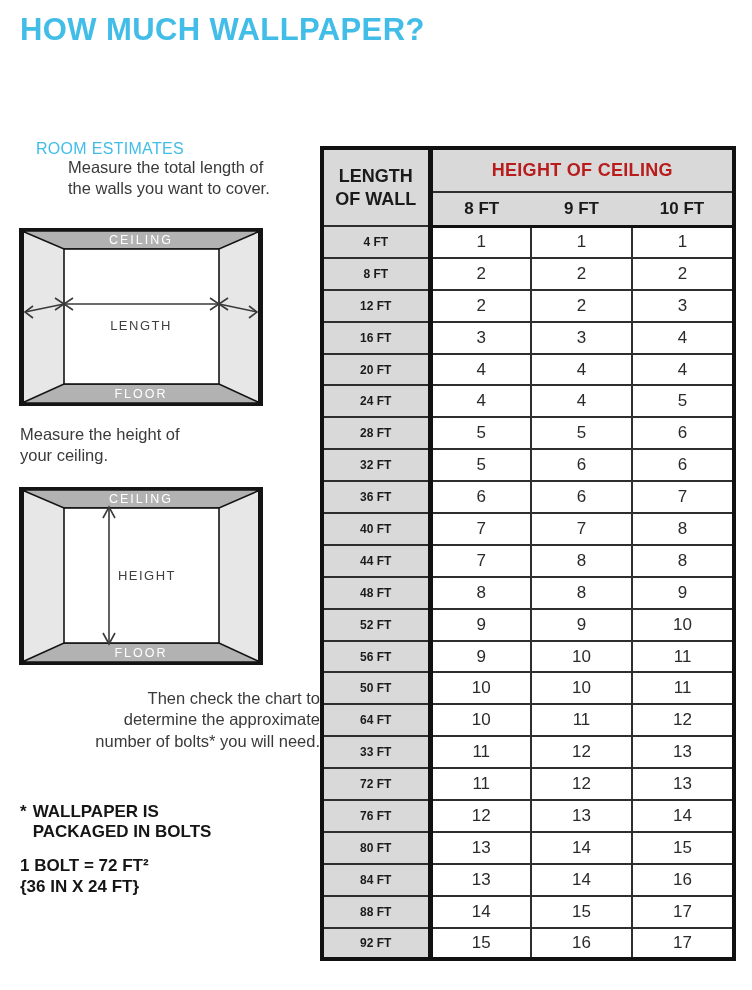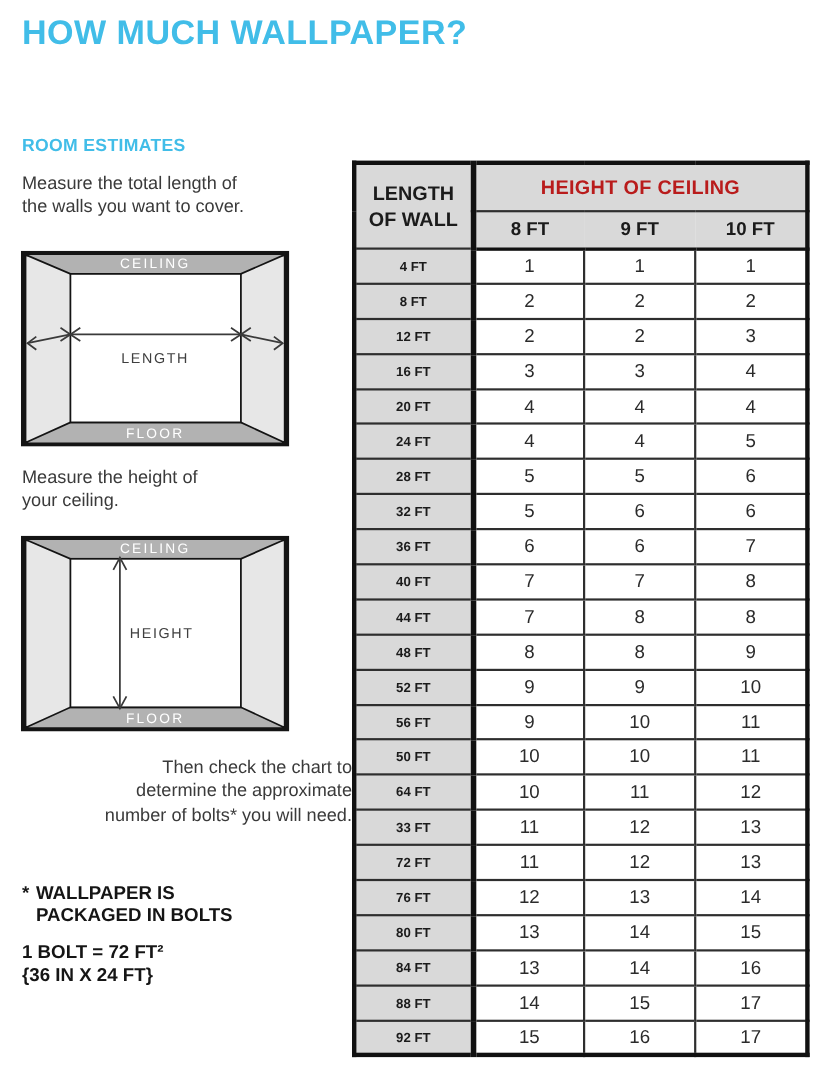--- a/index.html
+++ b/index.html
@@ -18,39 +18,39 @@
     left: 20px;
     top: 12px;
     margin: 0;
     font-size: 31px;
     font-weight: 700;
     letter-spacing: 0.4px;
     color: var(--accent);
   }
   .section-heading {
     position: absolute;
-    margin: 0;
+    margin: 16px;
     font-size: 16px;
-    font-weight: 700;
+    font-weight: 400;
     letter-spacing: 0.3px;
     color: var(--accent);
   }
   .room-heading { left: 20px; top: 124px; }
   .table-heading { left: 320px; top: 126px; width: 412px; text-align: center; }
   .para {
     position: absolute;
     left: 20px;
     margin: 0;
     font-size: 16.5px;
     line-height: 1.3;
     color: var(--body_text);
     white-space: pre-line;
     width: 300px;
   }
-  .para1 { top: 157px; }
+  .para1 { top: 157px; margin-left: 48px; }
   .para2 { top: 424px; }
   .para3 { top: 688px; text-align: right; }
   .diagram { position: absolute; left: 19px; }
   .diagram1 { top: 228px; }
   .diagram2 { top: 487px; }
   .diag-dim-label {
     font-size: 13px;
     letter-spacing: 1.5px;
     fill: #3f3f3f;
     text-anchor: middle;

